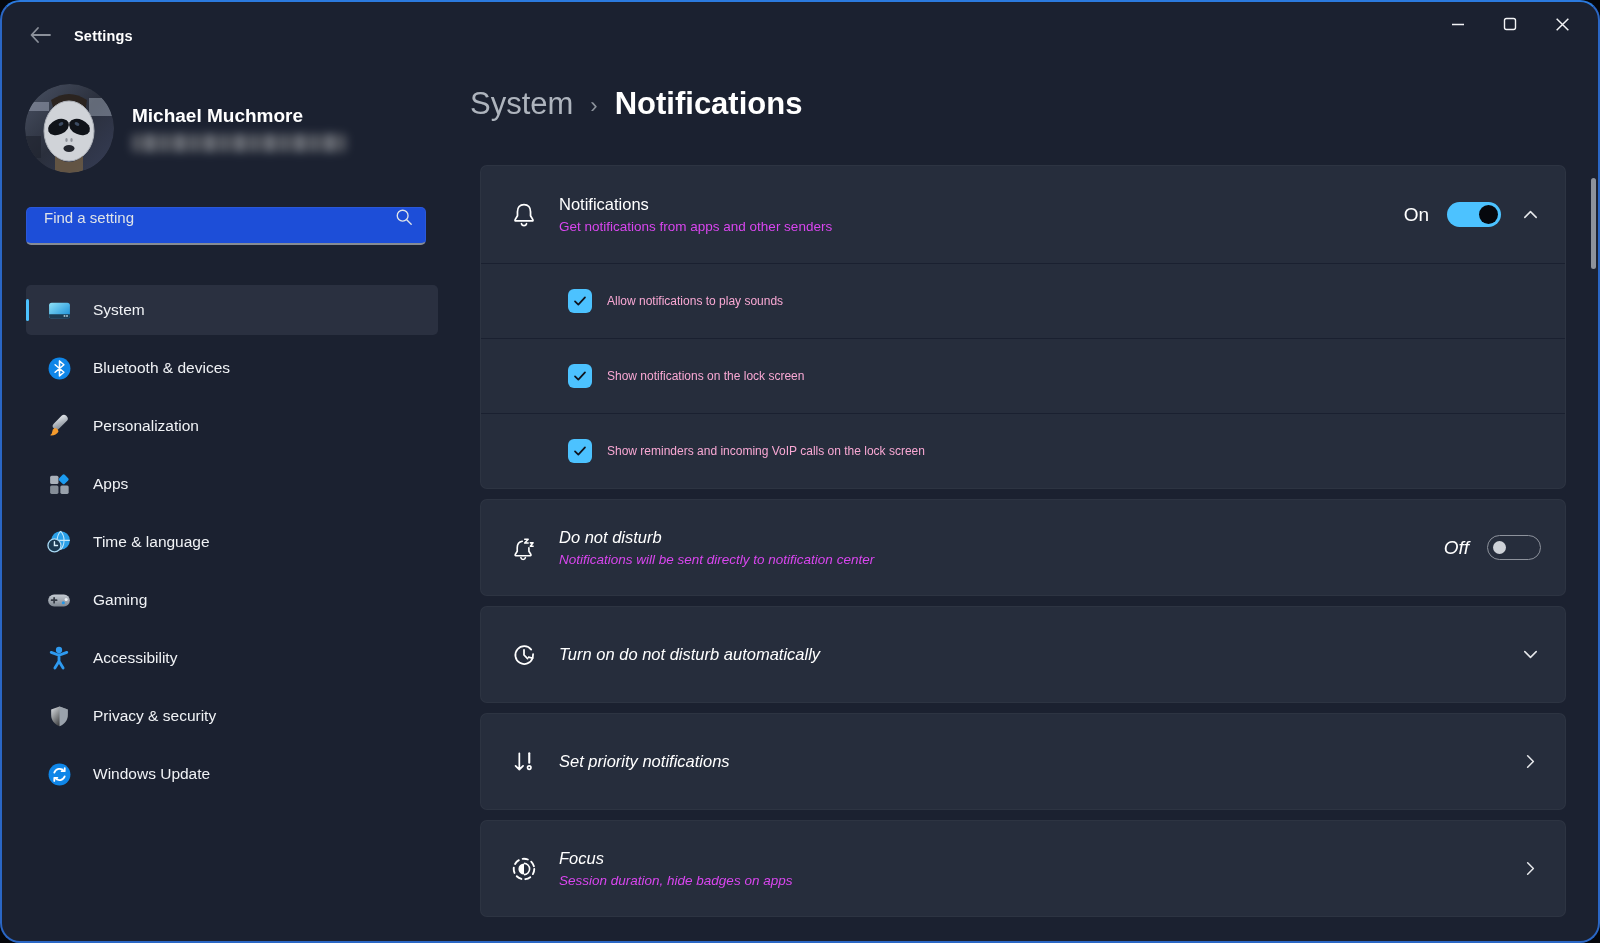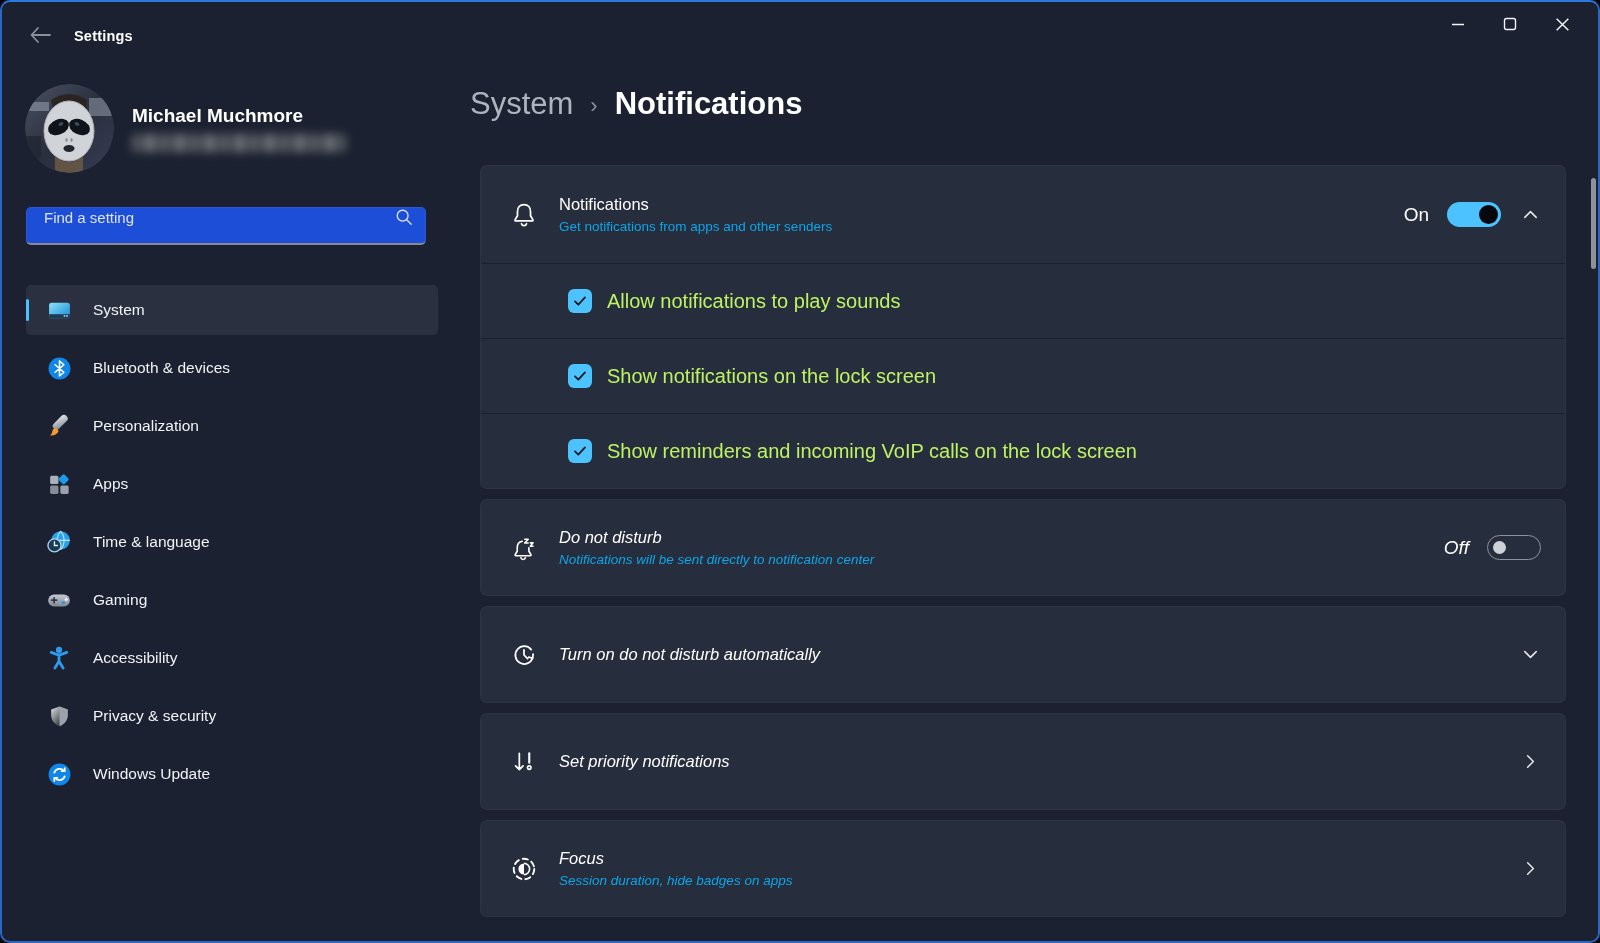--- a/index.html
+++ b/index.html
@@ -1,21 +1,21 @@
 <!DOCTYPE html>
 <html><head>
 <meta charset="utf-8">
 <style>
   html,body{margin:0;padding:0;background:#05070c;}
   *{box-sizing:border-box;}
   .window{
     position:relative;width:1600px;height:943px;
     background:#1b2130;
     border:2px solid #2a66c4;border-top-color:#2b7ade;
-    border-radius:10px;overflow:hidden;
+    border-radius:20px;overflow:hidden;
     font-family:"Liberation Sans",sans-serif;color:#fff;padding-left:12px;
   }
   
   .back-btn{position:absolute;left:20px;top:20px;width:36px;height:30px;display:flex;align-items:center;justify-content:center;border-radius:5px;cursor:pointer;}
   .app-title{position:absolute;left:72px;top:26px;font-size:14.5px;font-weight:700;letter-spacing:.2px;}
   .win-controls{position:absolute;right:10px;top:6px;display:flex;}
   .win-btn{width:52px;height:36px;display:flex;align-items:center;justify-content:center;}
   
   .avatar{position:absolute;left:23px;top:82px;width:89px;height:89px;border-radius:50%;overflow:hidden;background:#262b36;}
   .profile-name{position:absolute;left:130px;top:103px;font-size:19px;font-weight:700;}
@@ -38,31 +38,31 @@
   .crumb-parent{font-size:31px;color:#aeb4bd;cursor:pointer;}
   .crumb-sep{font-size:22px;color:#8d939c;padding-top:4px;}
   .crumb-current{font-size:31px;font-weight:700;color:#fff;}
   .cards{position:absolute;left:478px;top:163px;width:1086px;}
   .card{background:#262d3c;border:1px solid rgba(255,255,255,.035);border-radius:7px;margin-bottom:10px;overflow:hidden;}
   .row{display:flex;align-items:center;padding:0 24px 0 28px;gap:20px;}
   .row.header{height:97px;}
   .row.single{height:95px;font-style:italic;}
   .card-icon{width:30px;height:30px;flex:0 0 30px;display:flex;align-items:center;justify-content:center;}
   .txt .t{font-size:16.5px;color:#ffffff;}
-  .txt .s{font-size:13.5px;color:#0ea5e9;margin-top:5px;}
+  .txt .s{font-size:13.5px;color:#d946ef;margin-top:5px;}
   .right{margin-left:auto;display:flex;align-items:center;gap:18px;}
   .state-label{font-size:19px;color:#fff;}
   .toggle{width:54px;height:25px;border-radius:13px;position:relative;cursor:pointer;}
   .toggle.on{background:#4cc2ff;}
   .toggle.on .knob{position:absolute;right:3px;top:3px;width:19px;height:19px;border-radius:50%;background:#06080d;}
   .toggle.off{background:transparent;border:1px solid #8d929c;}
   .toggle.off .knob{position:absolute;left:5px;top:5px;width:13px;height:13px;border-radius:50%;background:#ced2d8;}
   .sub-row{height:75px;border-top:1px solid #1a2030;display:flex;align-items:center;gap:15px;padding-left:87px;}
   .checkbox{width:24px;height:24px;border-radius:6px;background:#4cc2ff;display:flex;align-items:center;justify-content:center;cursor:pointer;flex:0 0 24px;}
-  .cb-label{font-size:20px;color:#bef264;}
+  .cb-label{font-size:12px;color:#f9a8d4;}
   .chev{display:flex;align-items:center;justify-content:center;width:22px;}
   .scrollbar{position:absolute;left:1589px;top:176px;width:5px;height:91px;border-radius:3px;background:#8d929b;cursor:pointer;}
 </style>
 </head>
 <body>
 
 <div class="window">
 
   <div class="back-btn">
     <span>

